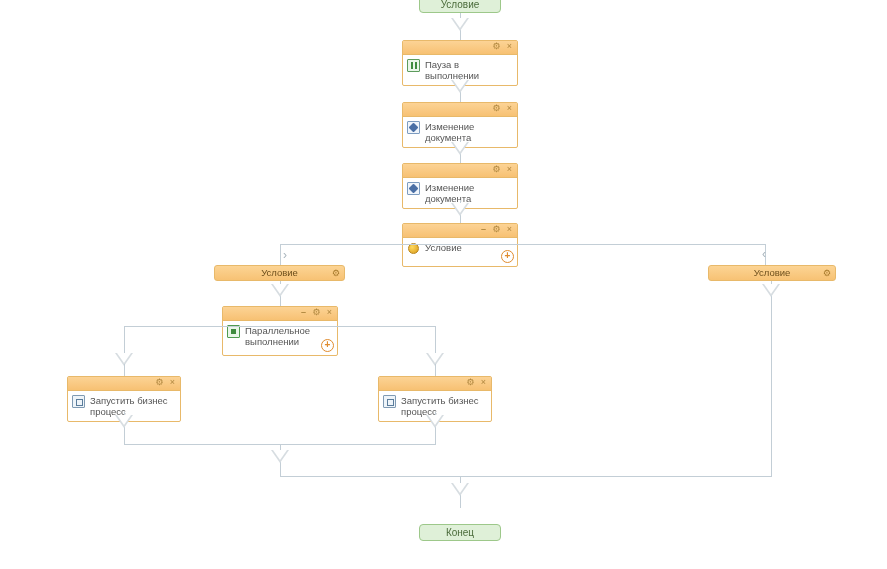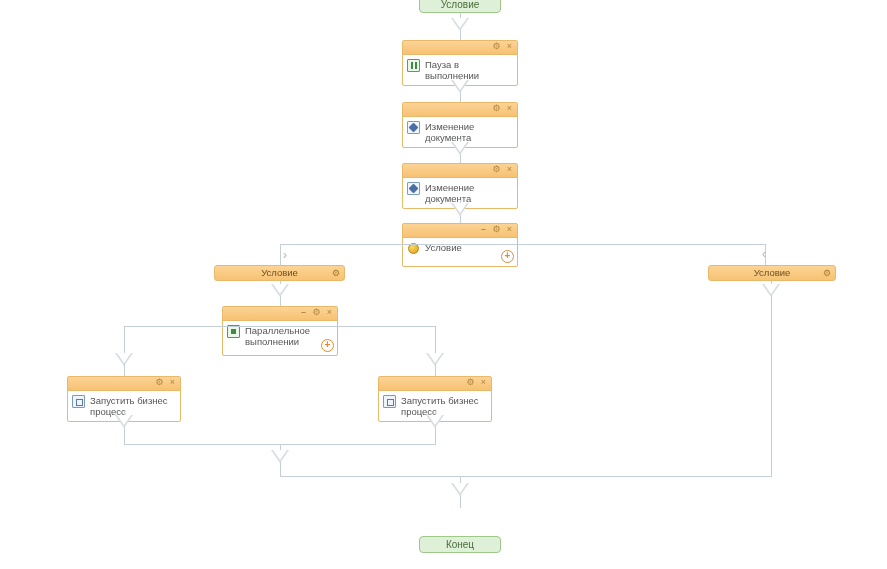--- a/index.html
+++ b/index.html
@@ -374,17 +374,17 @@
   <div class="arrow-down" style="left:426px; top:415px;"></div>
   <div class="conn-h" style="left:124px; top:444px; width:312px;"></div>
 
   <div class="conn-v" style="left:280px; top:444px; height:32px;"></div>
   <div class="arrow-down" style="left:271px; top:450px;"></div>
 
   <div class="conn-h" style="left:280px; top:476px; width:492px;"></div>
   <div class="conn-v" style="left:460px; top:476px; height:32px;"></div>
   <div class="arrow-down" style="left:451px; top:483px;"></div>
 
-  <div class="terminal" style="left:419px; top:536px; width:82px;">
+  <div class="terminal" style="left:419px; top:524px; width:82px;">
     <span>Конец</span>
   </div>
 
 </div>
 
 </body></html>

